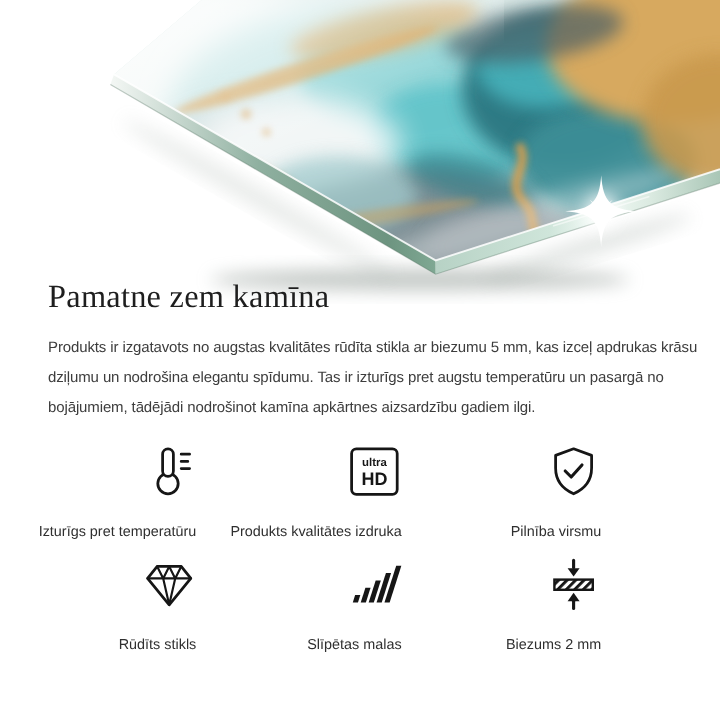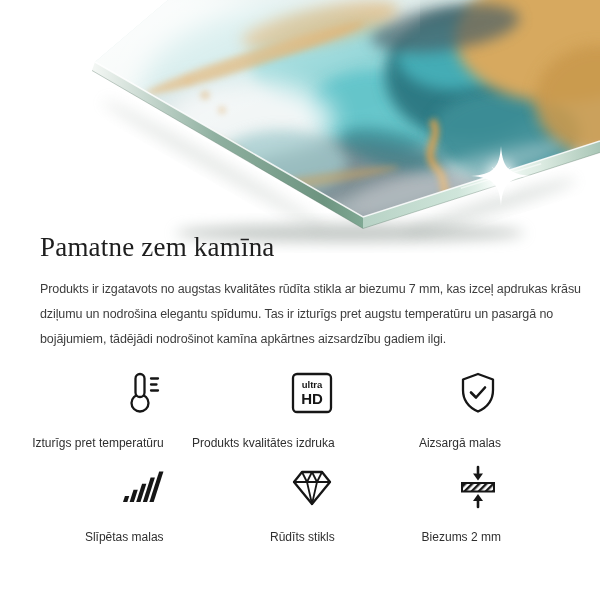--- a/index.html
+++ b/index.html
@@ -125,21 +125,21 @@
         <path d="M0,-30 C1.5,-8 8,-1.5 30,0 C8,1.5 1.5,8 0,30 C-1.5,8 -8,1.5 -30,0 C-8,-1.5 -1.5,-8 0,-30 Z" fill="#ffffff" opacity="0.9" transform="rotate(45) scale(0.45)"></path>
         <circle r="2.5" fill="#ffffff"></circle>
       </g>
     </svg>
   </div>
 
   <div class="content">
     <h1>
       <span class="hline">Pamatne zem kamīna</span>
     </h1>
-    <p class="desc">Produkts ir izgatavots no augstas kvalitātes rūdīta stikla ar biezumu 7 mm, kas izceļ apdrukas krāsu dziļumu un nodrošina elegantu spīdumu. Tas ir izturīgs pret augstu temperatūru un pasargā no bojājumiem, tādējādi nodrošinot kamīna apkārtnes aizsardzību gadiem ilgi.</p>
+    <p class="desc">Produkts ir izgatavots no augstas kvalitātes rūdīta stikla ar biezumu 5 mm, kas izceļ apdrukas krāsu dziļumu un nodrošina elegantu spīdumu. Tas ir izturīgs pret augstu temperatūru un pasargā no bojājumiem, tādējādi nodrošinot kamīna apkārtnes aizsardzību gadiem ilgi.</p>
   </div>
 
   <div class="features">
 
     <div class="feature">
       <div class="ficon">
         <svg width="46" height="46" viewBox="0 0 46 46">
           <circle class="icon-stroke" cx="22" cy="33" r="8.5"></circle>
           <rect x="17.5" y="4" width="9" height="23" rx="4.5" fill="#ffffff" stroke="#161616" stroke-width="2.3"></rect>
           <path class="icon-stroke" d="M33,8.5 H40 M33,14.5 H38.5 M33,20.5 H40"></path>
@@ -159,44 +159,44 @@
       <div class="flabel">Produkts kvalitātes izdruka</div>
     </div>
 
     <div class="feature">
       <div class="ficon">
         <svg width="46" height="46" viewBox="0 0 46 46">
           <path class="icon-stroke" d="M23,4 L38,9.5 V20 C38,30.5 32,37.5 23,41.5 C14,37.5 8,30.5 8,20 V9.5 Z"></path>
           <path class="icon-stroke" style="stroke-width:2.6" d="M16,22.5 L21,27.5 L30,17.5"></path>
         </svg>
       </div>
-      <div class="flabel">Aizsargā malas</div>
+      <div class="flabel">Pilnība virsmu</div>
+    </div>
+
+    <div class="feature">
+      <div class="ficon">
+        <svg width="46" height="46" viewBox="0 0 46 46">
+          <path class="icon-stroke" d="M13,8 H33 L41,18 L23,40 L5,18 Z"></path>
+          <path class="icon-stroke" style="stroke-width:1.8" d="M5,18 H41 M13,8 L18,18 L23,8 L28,18 L33,8 M18,18 L23,40 M28,18 L23,40"></path>
+        </svg>
+      </div>
+      <div class="flabel">Rūdīts stikls</div>
     </div>
 
     <div class="feature">
       <div class="ficon">
         <svg width="46" height="44" viewBox="0 0 46 44">
           <path class="icon-fill" d="M5,37 L6.95,30.9 L11.25,30.9 L9.3,37 Z"></path>
           <path class="icon-fill" d="M11.6,37 L15.5,24.8 L19.8,24.8 L15.9,37 Z"></path>
           <path class="icon-fill" d="M18.2,37 L24.06,18.7 L28.36,18.7 L22.5,37 Z"></path>
           <path class="icon-fill" d="M24.8,37 L32.6,12.6 L36.9,12.6 L29.1,37 Z"></path>
           <path class="icon-fill" d="M31.4,37 L41.16,6.5 L45.46,6.5 L35.7,37 Z"></path>
         </svg>
       </div>
       <div class="flabel">Slīpētas malas</div>
-    </div>
-
-    <div class="feature">
-      <div class="ficon">
-        <svg width="46" height="46" viewBox="0 0 46 46">
-          <path class="icon-stroke" d="M13,8 H33 L41,18 L23,40 L5,18 Z"></path>
-          <path class="icon-stroke" style="stroke-width:1.8" d="M5,18 H41 M13,8 L18,18 L23,8 L28,18 L33,8 M18,18 L23,40 M28,18 L23,40"></path>
-        </svg>
-      </div>
-      <div class="flabel">Rūdīts stikls</div>
     </div>
 
     <div class="feature">
       <div class="ficon">
         <svg width="46" height="46" viewBox="0 0 46 46">
           <defs>
             <pattern id="hatch" width="5" height="5" patternUnits="userSpaceOnUse" patternTransform="rotate(45)">
               <rect width="2.4" height="5" fill="#161616"></rect>
             </pattern>
           </defs>

